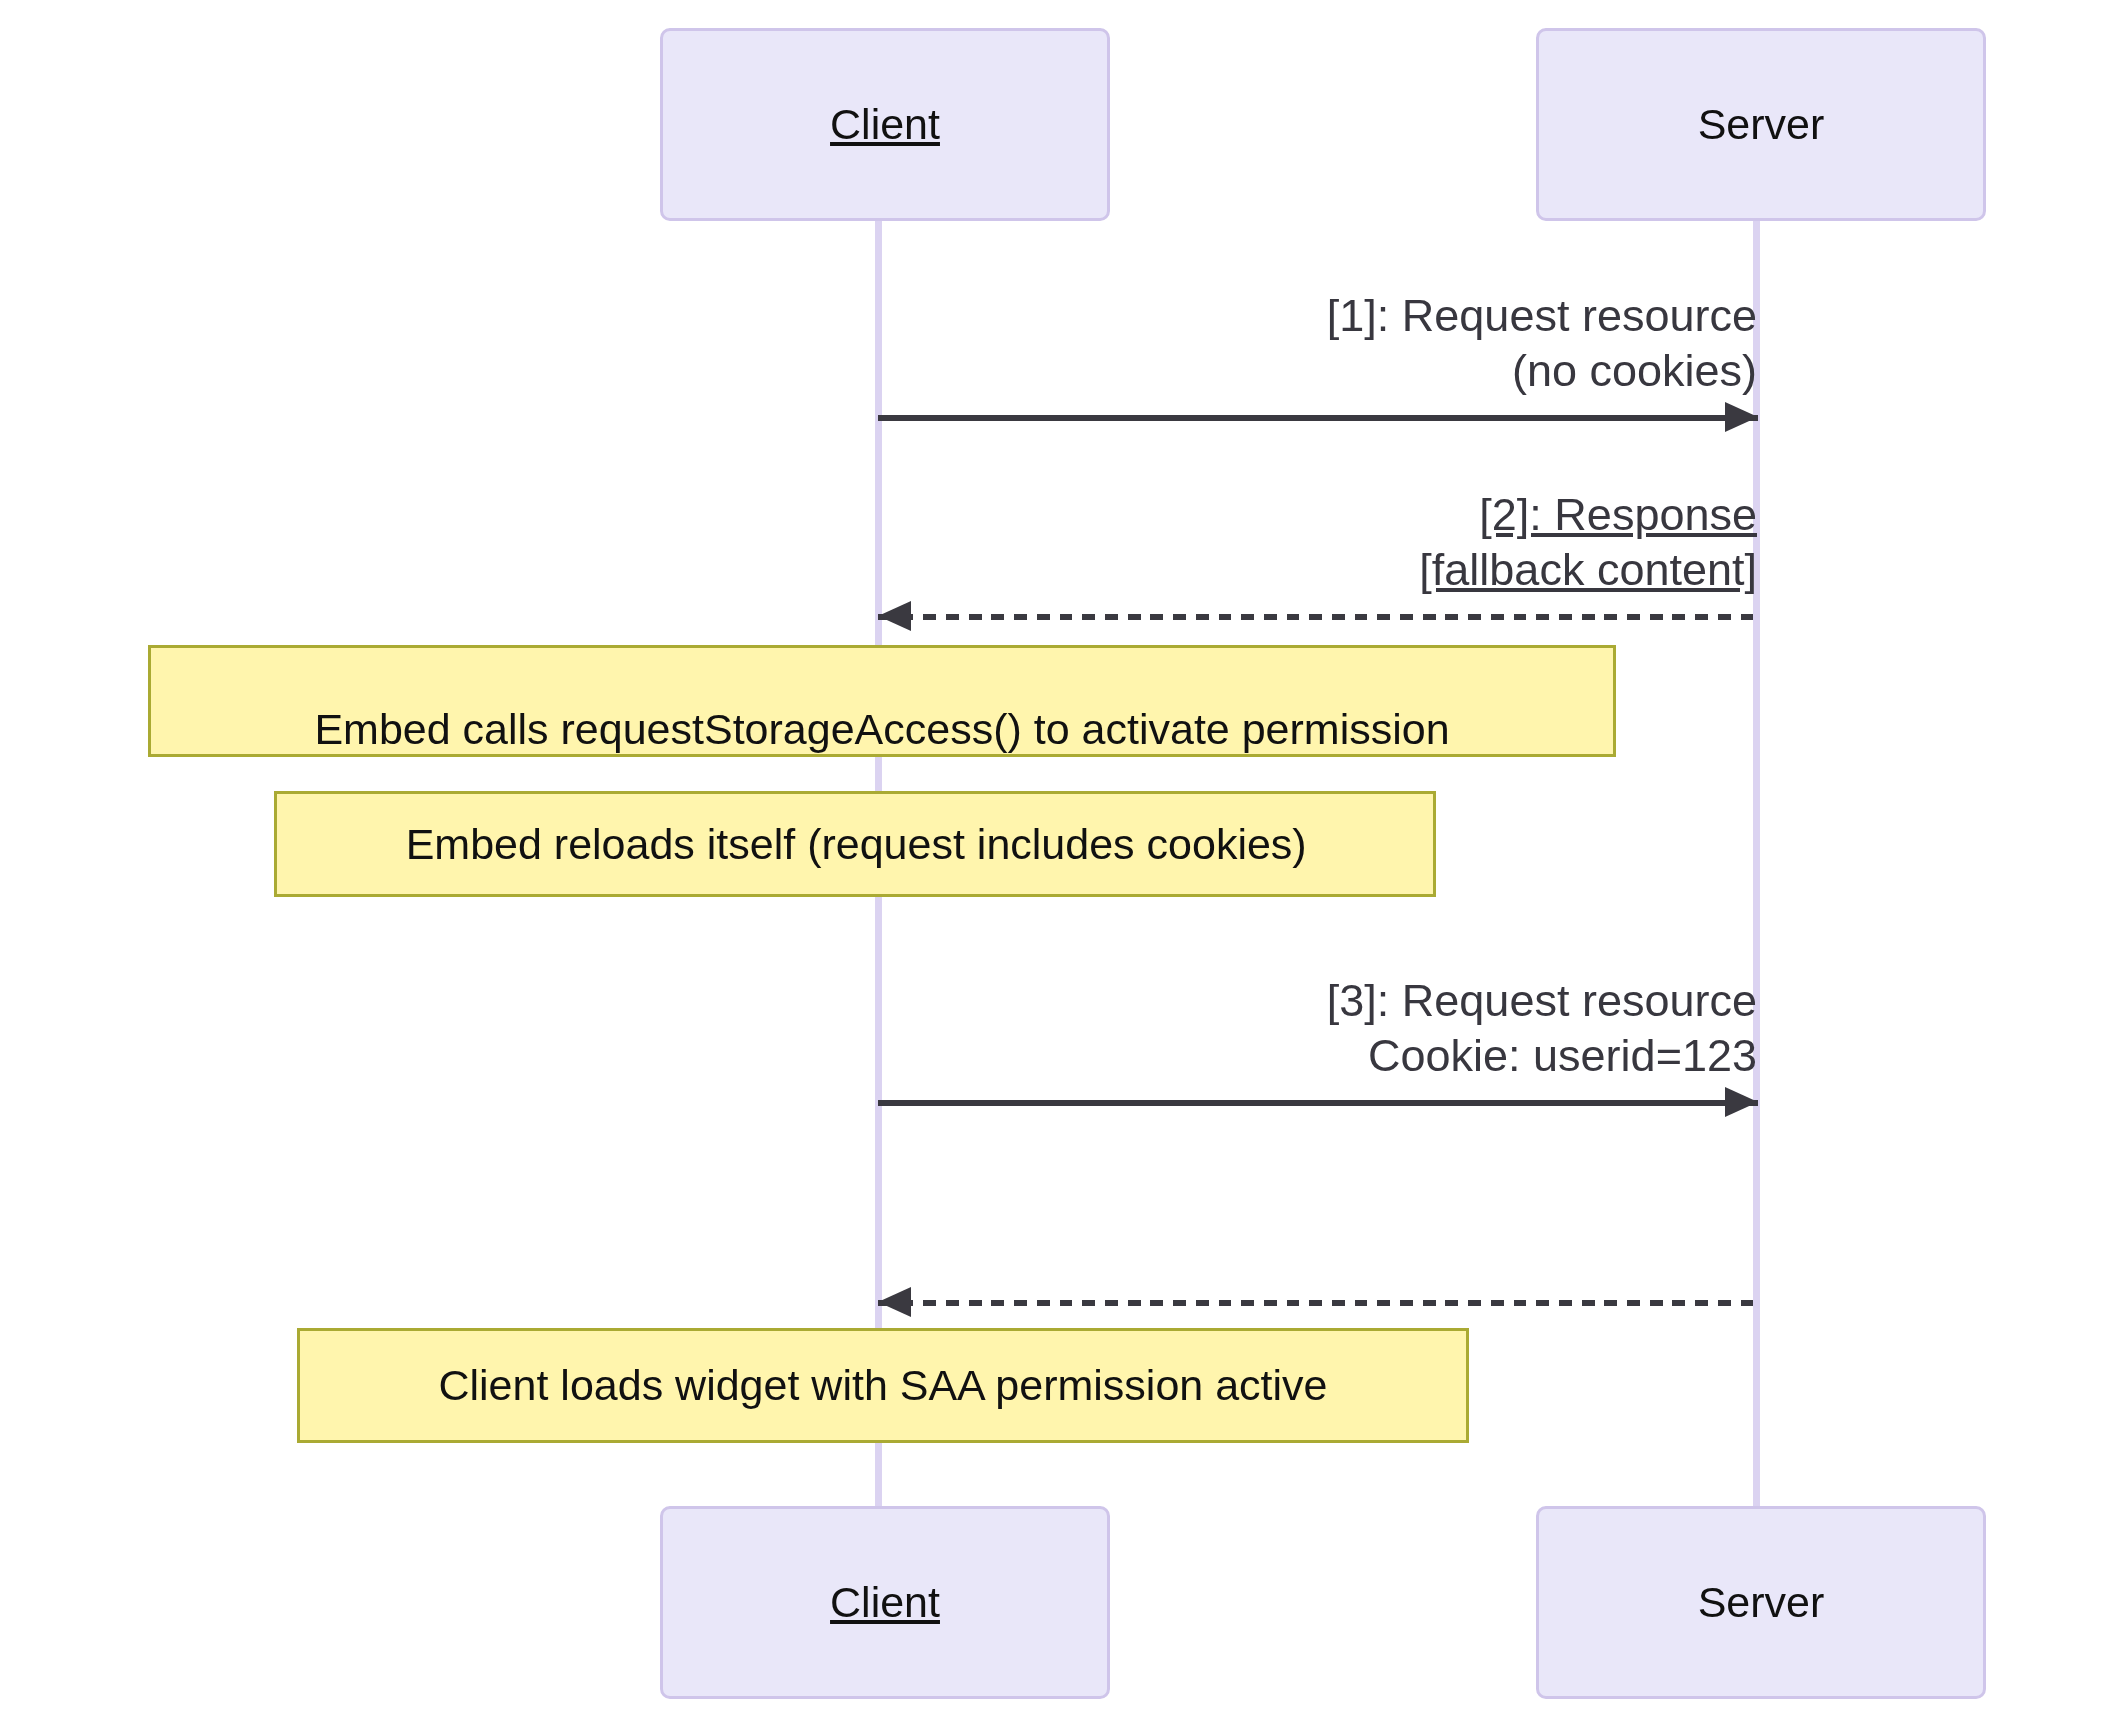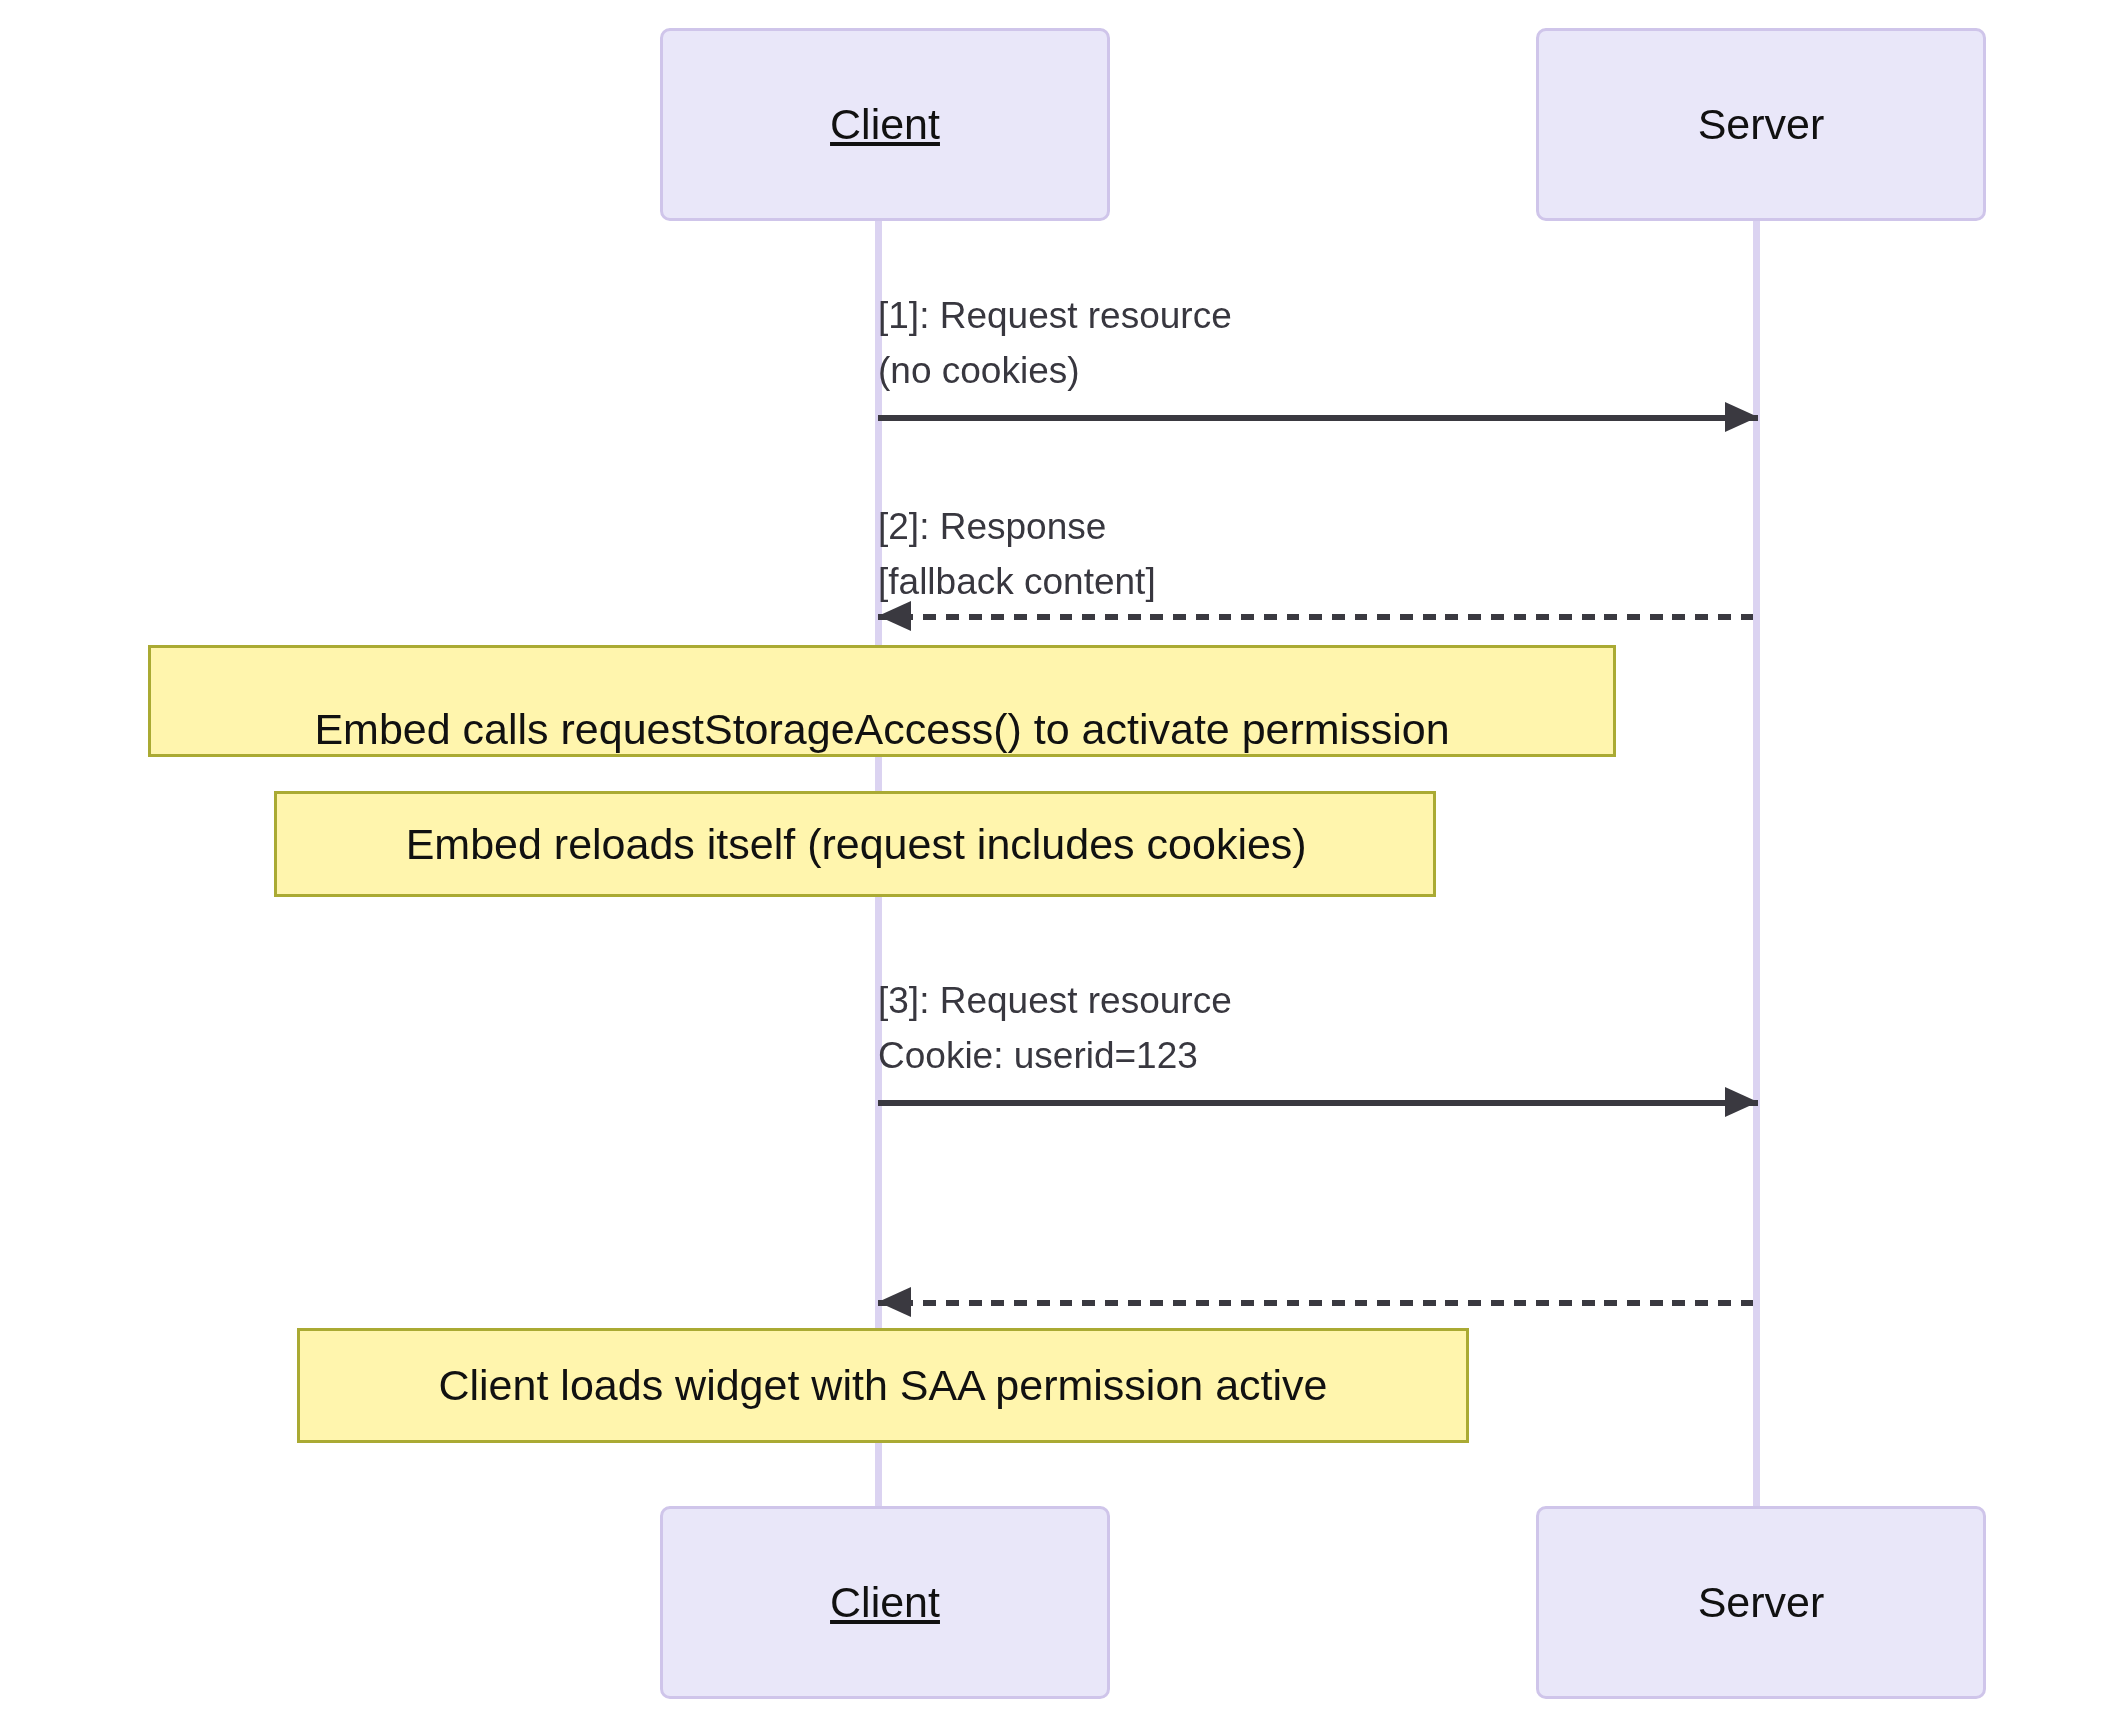--- a/index.html
+++ b/index.html
@@ -42,22 +42,22 @@
     height: 1286px;
     background: #dbd3f1;
   }
   .lifeline.client-line { left: 875px; }
   .lifeline.server-line { left: 1753px; }
   
   .msg-text {
     position: absolute;
     left: 878px;
     width: 879px;
-    text-align: left;
-    font-size: 37px;
+    text-align: right;
+    font-size: 45px;
     line-height: 55px;
     color: #38373f;
   }
   
   .arrow {
     position: absolute;
     left: 878px;
     width: 880px;
     height: 31.5px;
   }
@@ -95,21 +95,21 @@
     font-size: 43px;
     color: #111111;
     padding: 0 19.7px;
   }
   #note-1 { left: 148px; top: 645px;  width: 1468px; height: 112px; align-items: flex-end; }
   #note-2 { left: 274px; top: 791px;  width: 1162px; height: 106px; padding-left: 22px; }
   #note-3 { left: 297px; top: 1328px; width: 1172px; height: 115px; }
   
   #msg-1-text { top: 288px; }
   #arrow-1    { top: 402px; }
-  #msg-2-text { top: 499px; }
+  #msg-2-text { top: 487px; text-decoration: underline; }
   #arrow-2    { top: 601px; }
   #msg-3-text { top: 973px; }
   #arrow-3    { top: 1087px; }
   #msg-4-text { top: 1172px; }
   #arrow-4    { top: 1287px; }
 </style>
 </head>
 <body>
 
 <div id="canvas">

